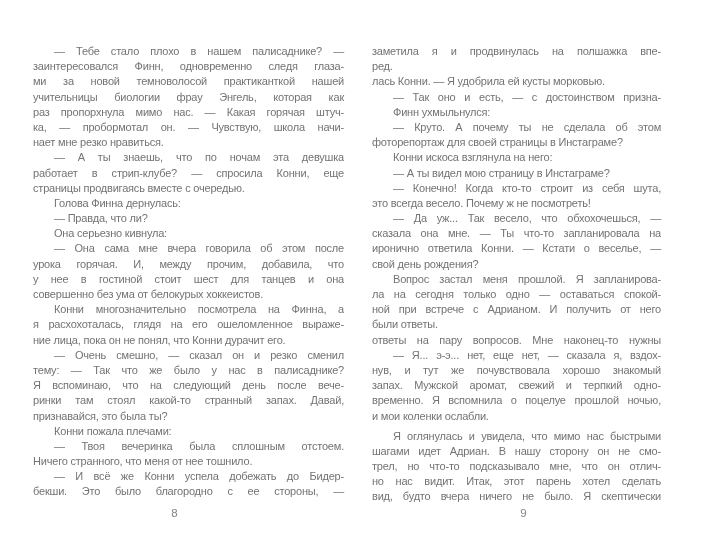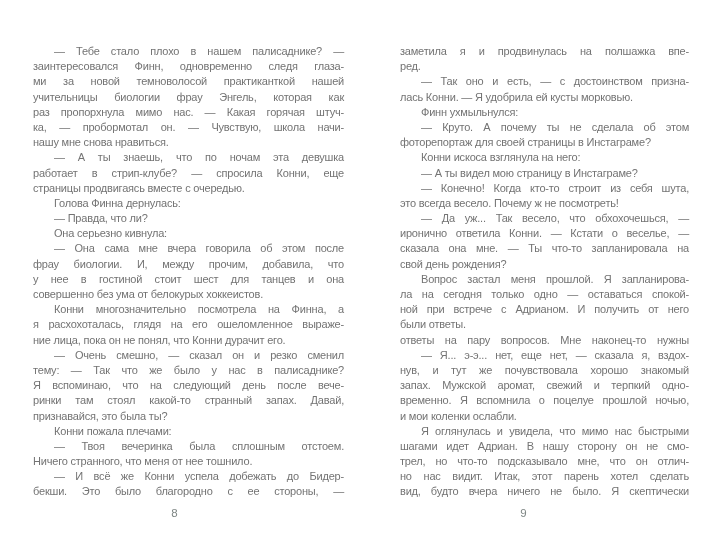--- a/index.html
+++ b/index.html
@@ -16,41 +16,42 @@
   }
   .page-text {
     position: absolute;
     top: 44px;
   }
   #left-text {
     left: 33px;
     width: 311px;
   }
   #right-text {
-    left: 400px;
+    left: 372px;
     width: 289px;
   }
   .line {
     font-size: 11px;
     line-height: 15.2px;
     height: 15.2px;
     letter-spacing: -0.2px;
     color: #737373;
     text-align: justify;
     text-align-last: justify;
     -moz-text-align-last: justify;
   }
   .line.endline {
     text-align-last: left;
     -moz-text-align-last: left;
   }
   .line.indent {
     text-indent: 21px;
   }
   .line.gap {
+    margin-top: 5px;
   }
   .pagenum {
     position: absolute;
     top: 507px;
     font-size: 11.5px;
     color: #7e8684;
     text-align: center;
   }
   #pagenum-left {
     left: 33px;
@@ -66,61 +67,61 @@
 </head>
 <body>
 
 <div class="page-text" id="left-text">
     <div class="line indent">— Тебе стало плохо в нашем палисаднике? —</div>
     <div class="line">заинтересовался Финн, одновременно следя глаза-</div>
     <div class="line">ми за новой темноволосой практиканткой нашей</div>
     <div class="line">учительницы биологии фрау Энгель, которая как</div>
     <div class="line">раз пропорхнула мимо нас. — Какая горячая штуч-</div>
     <div class="line">ка, — пробормотал он. — Чувствую, школа начи-</div>
-    <div class="line endline">нашу мне снова нравиться.</div>
+    <div class="line endline">нает мне резко нравиться.</div>
     <div class="line indent">— А ты знаешь, что по ночам эта девушка</div>
     <div class="line">работает в стрип-клубе? — спросила Конни, еще</div>
     <div class="line endline">страницы продвигаясь вместе с очередью.</div>
     <div class="line indent endline">Голова Финна дернулась:</div>
     <div class="line indent endline">— Правда, что ли?</div>
     <div class="line indent endline">Она серьезно кивнула:</div>
     <div class="line indent">— Она сама мне вчера говорила об этом после</div>
-    <div class="line">фрау биологии. И, между прочим, добавила, что</div>
+    <div class="line">урока горячая. И, между прочим, добавила, что</div>
     <div class="line">у нее в гостиной стоит шест для танцев и она</div>
     <div class="line endline">совершенно без ума от белокурых хоккеистов.</div>
     <div class="line indent">Конни многозначительно посмотрела на Финна, а</div>
     <div class="line">я расхохоталась, глядя на его ошеломленное выраже-</div>
     <div class="line endline">ние лица, пока он не понял, что Конни дурачит его.</div>
     <div class="line indent">— Очень смешно, — сказал он и резко сменил</div>
     <div class="line">тему: — Так что же было у нас в палисаднике?</div>
     <div class="line">Я вспоминаю, что на следующий день после вече-</div>
     <div class="line">ринки там стоял какой-то странный запах. Давай,</div>
     <div class="line endline">признавайся, это была ты?</div>
     <div class="line indent endline">Конни пожала плечами:</div>
     <div class="line indent">— Твоя вечеринка была сплошным отстоем.</div>
     <div class="line endline">Ничего странного, что меня от нее тошнило.</div>
     <div class="line indent">— И всё же Конни успела добежать до Бидер-</div>
     <div class="line">бекши. Это было благородно с ее стороны, —</div>
   </div>
 
 <div class="page-text" id="right-text">
     <div class="line">заметила я и продвинулась на полшажка впе-</div>
     <div class="line endline">ред.</div>
+    <div class="line endline">лась Конни. — Я удобрила ей кусты морковью.</div>
     <div class="line indent">— Так оно и есть, — с достоинством призна-</div>
-    <div class="line endline">лась Конни. — Я удобрила ей кусты морковью.</div>
     <div class="line indent endline">Финн ухмыльнулся:</div>
     <div class="line indent">— Круто. А почему ты не сделала об этом</div>
     <div class="line endline">фоторепортаж для своей страницы в Инстаграме?</div>
     <div class="line indent endline">Конни искоса взглянула на него:</div>
     <div class="line indent endline">— А ты видел мою страницу в Инстаграме?</div>
     <div class="line indent">— Конечно! Когда кто-то строит из себя шута,</div>
     <div class="line endline">это всегда весело. Почему ж не посмотреть!</div>
     <div class="line indent">— Да уж... Так весело, что обхохочешься, —</div>
+    <div class="line">сказала она мне. — Ты что-то запланировала на</div>
     <div class="line">иронично ответила Конни. — Кстати о веселье, —</div>
-    <div class="line">сказала она мне. — Ты что-то запланировала на</div>
     <div class="line endline">свой день рождения?</div>
     <div class="line indent">Вопрос застал меня прошлой. Я запланирова-</div>
     <div class="line">ла на сегодня только одно — оставаться спокой-</div>
     <div class="line">ной при встрече с Адрианом. И получить от него</div>
     <div class="line endline">были ответы.</div>
     <div class="line">ответы на пару вопросов. Мне наконец-то нужны</div>
     <div class="line indent">— Я... э-э... нет, еще нет, — сказала я, вздох-</div>
     <div class="line">нув, и тут же почувствовала хорошо знакомый</div>
     <div class="line">запах. Мужской аромат, свежий и терпкий одно-</div>
     <div class="line">временно. Я вспомнила о поцелуе прошлой ночью,</div>

